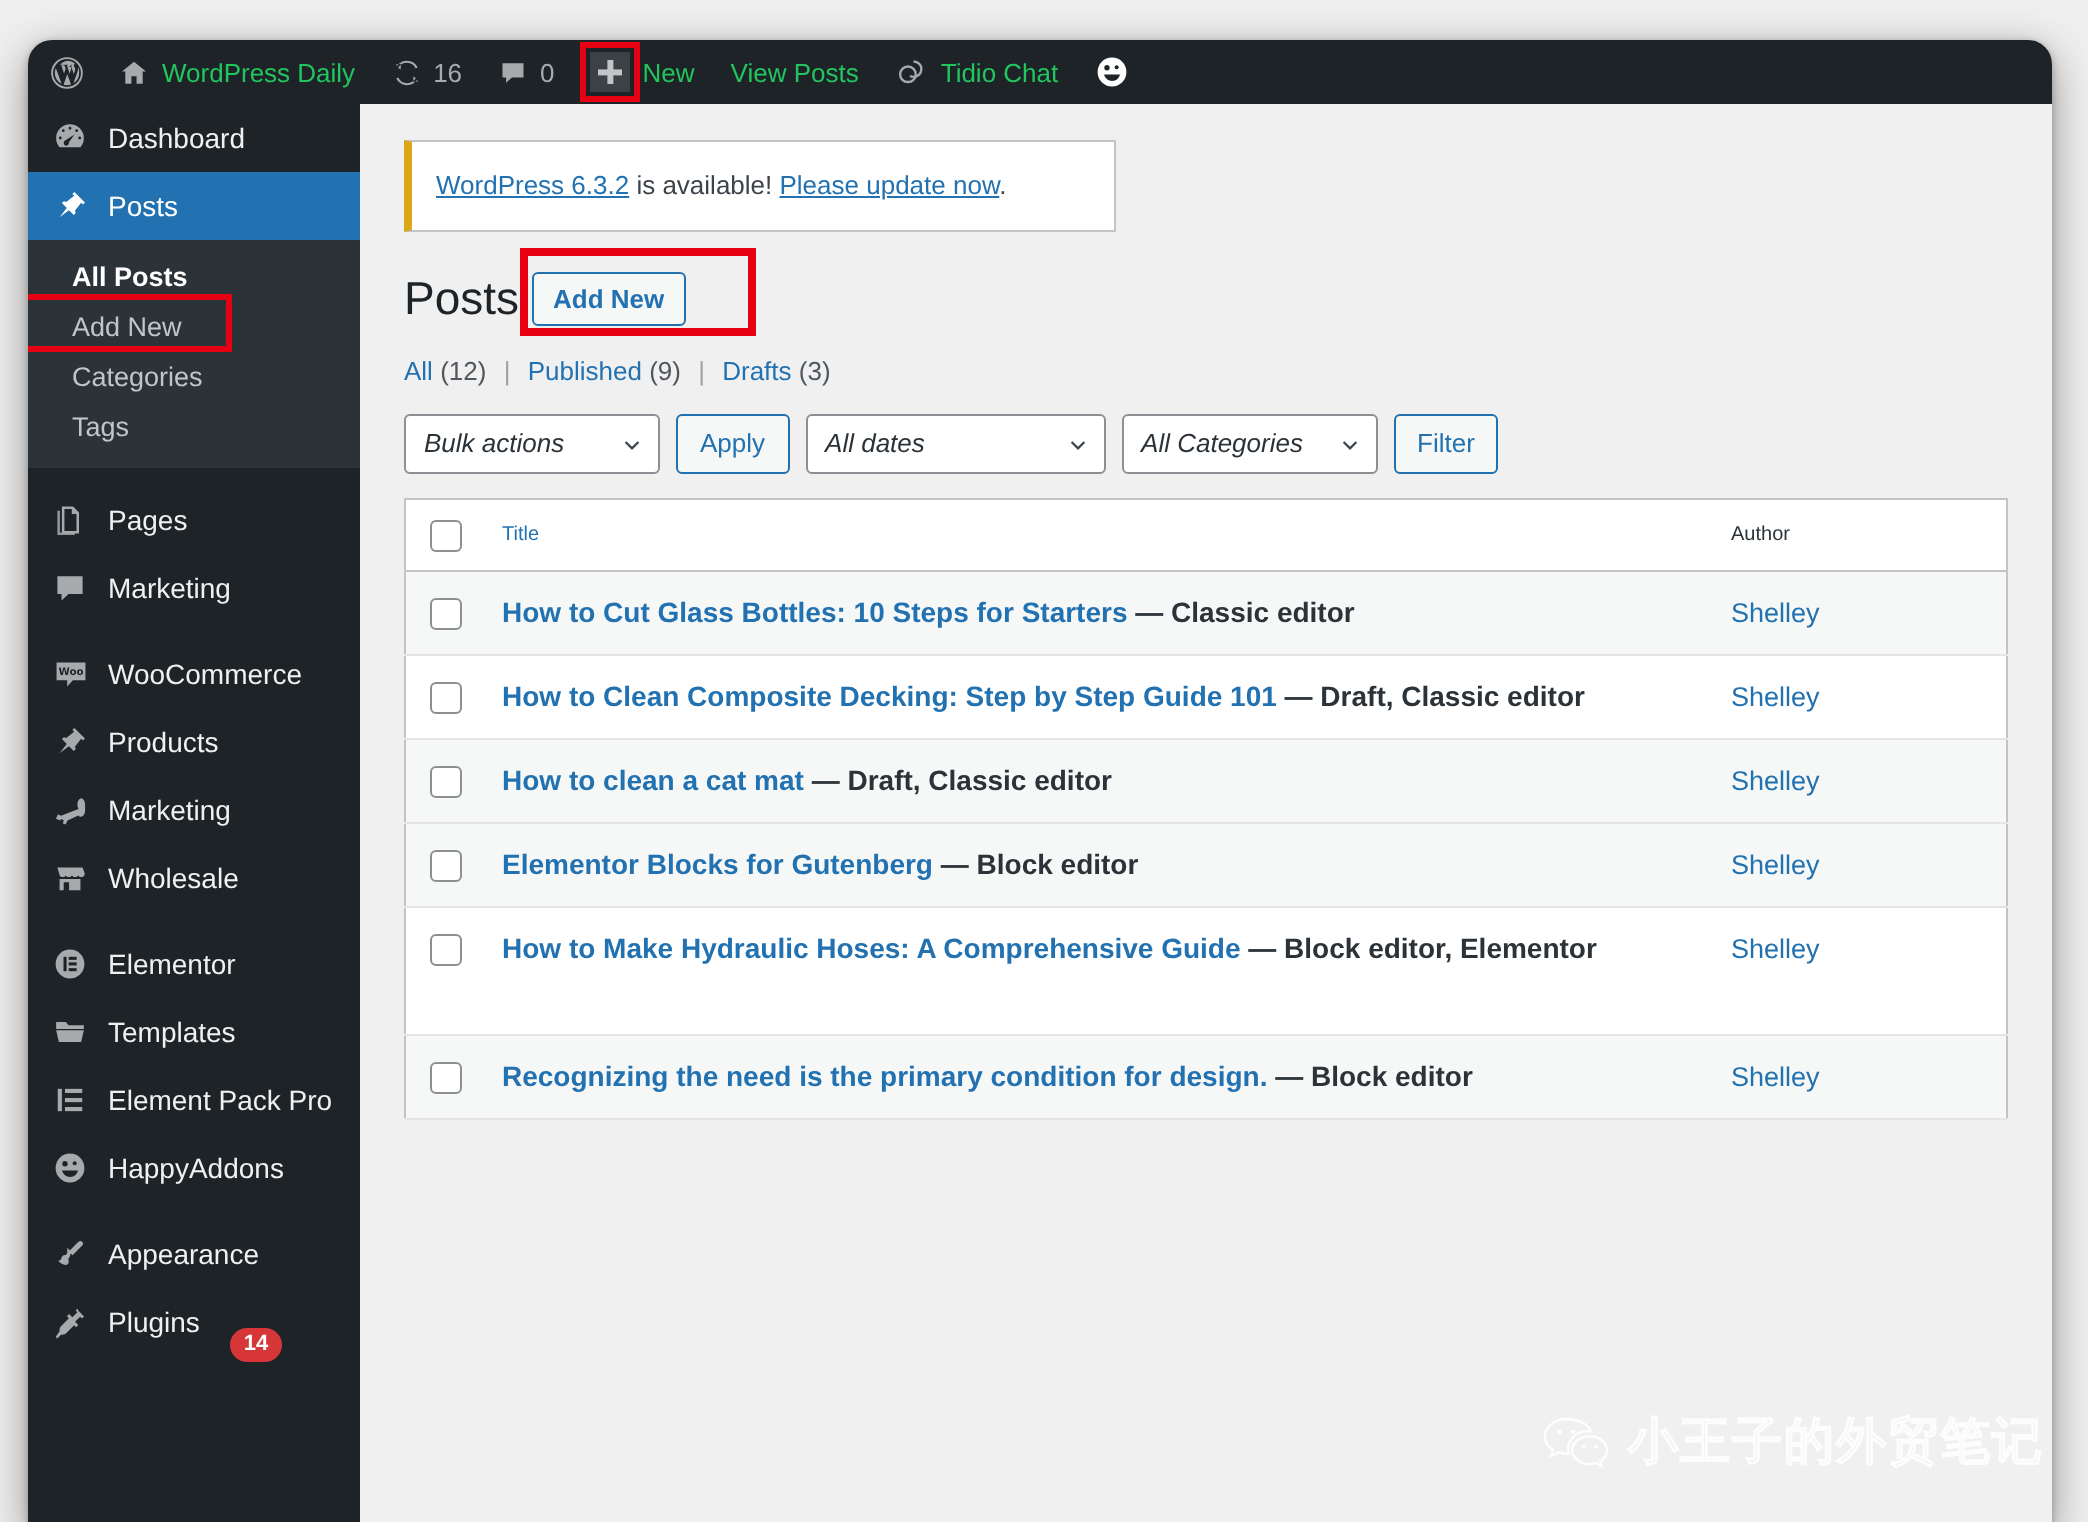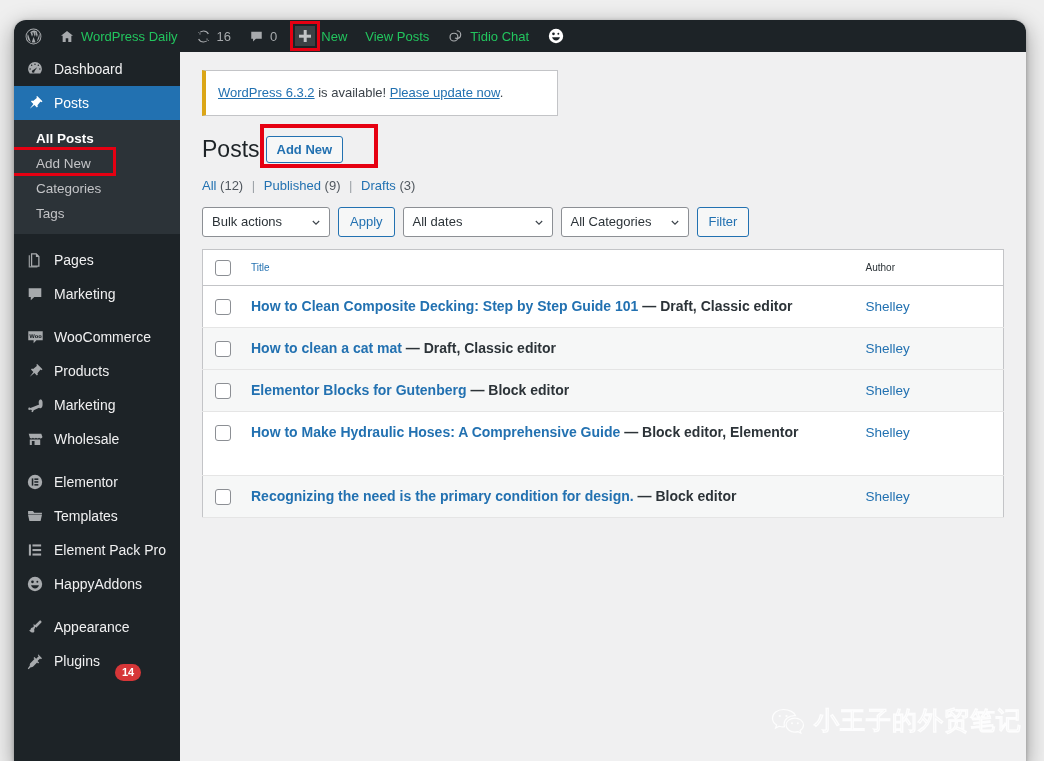--- a/index.html
+++ b/index.html
@@ -239,20 +239,21 @@
     background: #fff;
     border: 1px solid #8c8f94;
     border-radius: 3px;
     height: 30px;
     display: flex;
     align-items: center;
     padding: 0 30px 0 9px;
     font-size: 13px;
     color: #2c3338;
     min-width: 80px;
+    font-style: italic;
   }
   .sel .chev {
     position: absolute;
     right: 9px; top: 50%;
     margin-top: -3px;
     width: 8px; height: 8px;
   }
   .sel.w1 { width: 128px; }
   .sel.w2 { width: 150px; }
   .sel.w3 { width: 128px; }
@@ -635,20 +636,27 @@
             </th>
             <th class="th-title">
               <a href="#">Title</a>
             </th>
             <th class="col-author">
               <span>Author</span>
             </th>
           </tr>
         </thead>
         <tbody id="tbody">
+            <tr class="alt">
+              <td class="col-cb">
+                <span class="cb"></span>
+              </td>
+              <td><a class="row-title" href="#">How to Cut Glass Bottles: 10 Steps for Starters</a> <span class="row-state">— Classic editor</span></td>
+              <td class="col-author"><a class="author-link" href="#">Shelley</a></td>
+            </tr>
             <tr>
               <td class="col-cb">
                 <span class="cb"></span>
               </td>
               <td><a class="row-title" href="#">How to Clean Composite Decking: Step by Step Guide 101</a> <span class="row-state">— Draft, Classic editor</span></td>
               <td class="col-author"><a class="author-link" href="#">Shelley</a></td>
             </tr>
             <tr class="alt">
               <td class="col-cb">
                 <span class="cb"></span>

